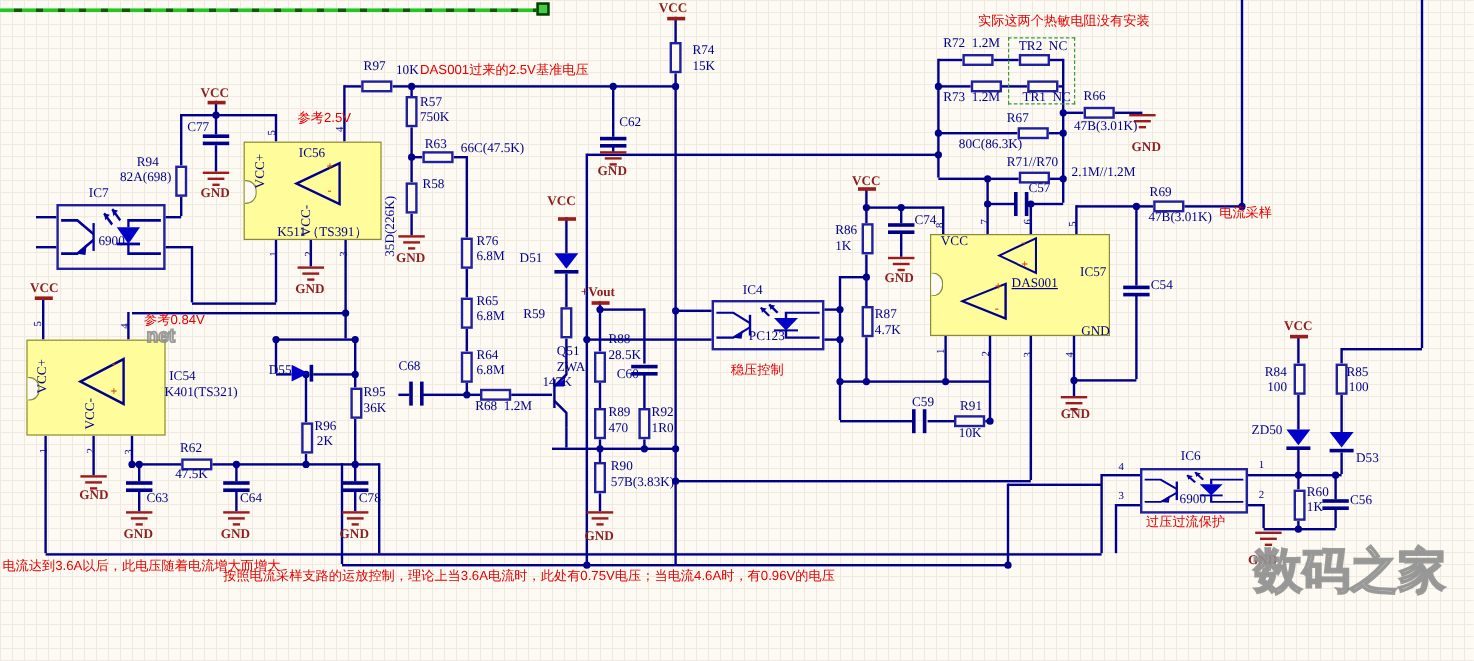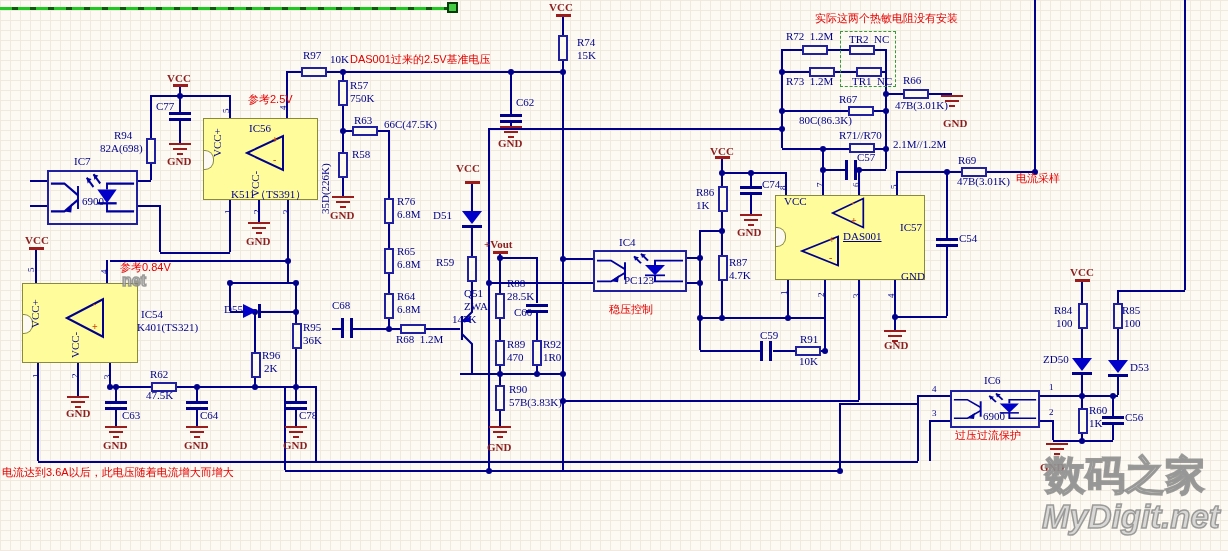--- a/index.html
+++ b/index.html
@@ -49,21 +49,20 @@
   svg{position:absolute;overflow:visible;}
 </style>
 </head>
 <body>
 
 <div id="canvas">
   <div class="greenline"></div>
   <div class="handle"></div>
   <div class="wm" style="left:122px;top:272px;font-size:16px;">net</div>
   <div class="wm" style="left:1045px;top:448px;font-size:40px;">数码之家</div>
-  <div class="wm" style="left:1042px;top:498px;font-size:33px;font-style:italic;">MyDigit.net</div>
 <div class="wh" style="left: 30px; top: 180px; width: 17px; position: absolute;"></div>
     <div class="wh" style="left: 30px; top: 205px; width: 17px; position: absolute;"></div>
     <div class="wh" style="left: 138px; top: 180px; width: 13px; position: absolute;"></div>
     <div class="wh" style="left: 138px; top: 205px; width: 22px; position: absolute;"></div>
     <div class="wh" style="left: 160px; top: 252px; width: 70px; position: absolute;"></div>
     <div class="wh" style="left: 151px; top: 95px; width: 79px; position: absolute;"></div>
     <div class="wh" style="left: 287px; top: 71px; width: 14px; position: absolute;"></div>
     <div class="wh" style="left: 327px; top: 71px; width: 236px; position: absolute;"></div>
     <div class="wh" style="left: 343px; top: 130px; width: 9px; position: absolute;"></div>
     <div class="wh" style="left: 378px; top: 130px; width: 11px; position: absolute;"></div>
@@ -600,21 +599,21 @@
     <div class="lb b" style="left: 839px; top: 130px; position: absolute;">R71//R70</div>
     <div class="lb b" style="left: 893px; top: 139px; position: absolute;">2.1M//1.2M</div>
     <div class="lb b" style="left: 958px; top: 155px; position: absolute;">R69</div>
     <div class="lb b" style="left: 957px; top: 176px; position: absolute;">47B(3.01K)</div>
     <div class="lb b" style="left: 959px; top: 233px; position: absolute;">C54</div>
     <div class="lb b" style="left: 1054px; top: 305px; position: absolute;">R84</div>
     <div class="lb b" style="left: 1056px; top: 318px; position: absolute;">100</div>
     <div class="lb b" style="left: 1122px; top: 305px; position: absolute;">R85</div>
     <div class="lb b" style="left: 1124px; top: 318px; position: absolute;">100</div>
     <div class="lb b" style="left: 1043px; top: 354px; position: absolute;">ZD50</div>
-    <div class="lb b" style="left: 1130px; top: 362px; position: absolute;">D53</div>
+    <div class="lb b" style="left: 1130px; top: 377px; position: absolute;">D53</div>
     <div class="lb b" style="left: 984px; top: 375px; position: absolute;">IC6</div>
     <div class="lb b" style="left: 983px; top: 411px; position: absolute;">6900</div>
     <div class="lb b" style="left: 1089px; top: 405px; position: absolute;">R60</div>
     <div class="lb b" style="left: 1089px; top: 418px; position: absolute;">1K</div>
     <div class="lb b" style="left: 1125px; top: 412px; position: absolute;">C56</div>
     <div class="lb m" style="left: 167px; top: 73px; position: absolute;">VCC</div>
     <div class="lb m" style="left: 167px; top: 156px; position: absolute;">GND</div>
     <div class="lb m" style="left: 246px; top: 236px; position: absolute;">GND</div>
     <div class="lb m" style="left: 330px; top: 210px; position: absolute;">GND</div>
     <div class="lb m" style="left: 549px; top: 2px; position: absolute;">VCC</div>
@@ -634,20 +633,21 @@
     <div class="lb m" style="left: 1070px; top: 267px; position: absolute;">VCC</div>
     <div class="lb m" style="left: 1040px; top: 462px; position: absolute;">GND</div>
     <div class="lb r" style="left: 248px; top: 94px; position: absolute;">参考2.5V</div>
     <div class="lb r" style="left: 350px; top: 54px; position: absolute;">DAS001过来的2.5V基准电压</div>
     <div class="lb r" style="left: 120px; top: 262px; position: absolute;">参考0.84V</div>
     <div class="lb r" style="left: 609px; top: 304px; position: absolute;">稳压控制</div>
     <div class="lb r" style="left: 815px; top: 13px; position: absolute;">实际这两个热敏电阻没有安装</div>
     <div class="lb r" style="left: 1016px; top: 173px; position: absolute;">电流采样</div>
     <div class="lb r" style="left: 955px; top: 430px; position: absolute;">过压过流保护</div>
     <div class="lb r" style="left: 2px; top: 467px; position: absolute;">电流达到3.6A以后，此电压随着电流增大而增大</div>
+    <div class="lb r" style="left: 186px; top: 475px; position: absolute;">按照电流采样支路的运放控制，理论上当3.6A电流时，此处有0.75V电压；当电流4.6A时，有0.96V的电压</div>
     <div class="lb o" style="left: 272px; top: 135px; position: absolute;">+</div>
     <div class="lb o" style="left: 273px; top: 155px; position: absolute;">-</div>
     <div class="lb o" style="left: 93px; top: 299px; position: absolute;">-</div>
     <div class="lb o" style="left: 92px; top: 322px; position: absolute;">+</div>
     <div class="lb o" style="left: 851px; top: 198px; position: absolute;">-</div>
     <div class="lb o" style="left: 851px; top: 216px; position: absolute;">+</div>
     <div class="lb o" style="left: 829px; top: 235px; position: absolute;">+</div>
     <div class="lb o" style="left: 829px; top: 253px; position: absolute;">-</div>
     <div class="lb p rot" style="left: 222px; top: 113px; position: absolute;">5</div>
     <div class="lb p rot" style="left: 279px; top: 110px; position: absolute;">4</div>

